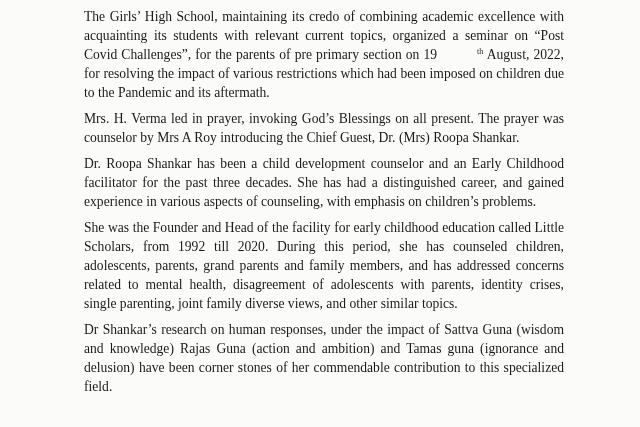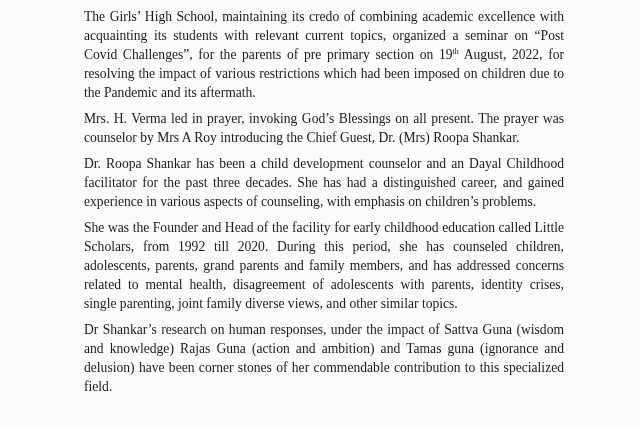--- a/index.html
+++ b/index.html
@@ -25,24 +25,25 @@
     }
     .para {
       margin: 0 0 7px 0;
       text-align: justify;
       text-align-last: left;
     }
     sup {
       font-size: 8px;
       line-height: 0;
       vertical-align: 5px;
+      padding-left: 40px;
     }
   </style>
 </head>
 <body>
 
 <div class="page">
   <p class="para"><span>The Girls’ High School, maintaining its credo of combining academic excellence with acquainting its students with relevant current topics, organized a seminar on “Post Covid Challenges”, for the parents of pre primary section on 19</span><sup>th</sup><span> August, 2022, for resolving the impact of various restrictions which had been imposed on children due to the Pandemic and its aftermath.</span></p>
   <p class="para">Mrs. H. Verma led in prayer, invoking God’s Blessings on all present. The prayer was counselor by Mrs A Roy introducing the Chief Guest, Dr. (Mrs) Roopa Shankar.</p>
-  <p class="para">Dr. Roopa Shankar has been a child development counselor and an Dayal Childhood facilitator for the past three decades. She has had a distinguished career, and gained experience in various aspects of counseling, with emphasis on children’s problems.</p>
+  <p class="para">Dr. Roopa Shankar has been a child development counselor and an Early Childhood facilitator for the past three decades. She has had a distinguished career, and gained experience in various aspects of counseling, with emphasis on children’s problems.</p>
   <p class="para">She was the Founder and Head of the facility for early childhood education called Little Scholars, from 1992 till 2020. During this period, she has counseled children, adolescents, parents, grand parents and family members, and has addressed concerns related to mental health, disagreement of adolescents with parents, identity crises, single parenting, joint family diverse views, and other similar topics.</p>
   <p class="para">Dr Shankar’s research on human responses, under the impact of Sattva Guna (wisdom and knowledge) Rajas Guna (action and ambition) and Tamas guna (ignorance and delusion) have been corner stones of her commendable contribution to this specialized field.</p>
 </div>
 
 </body></html>

